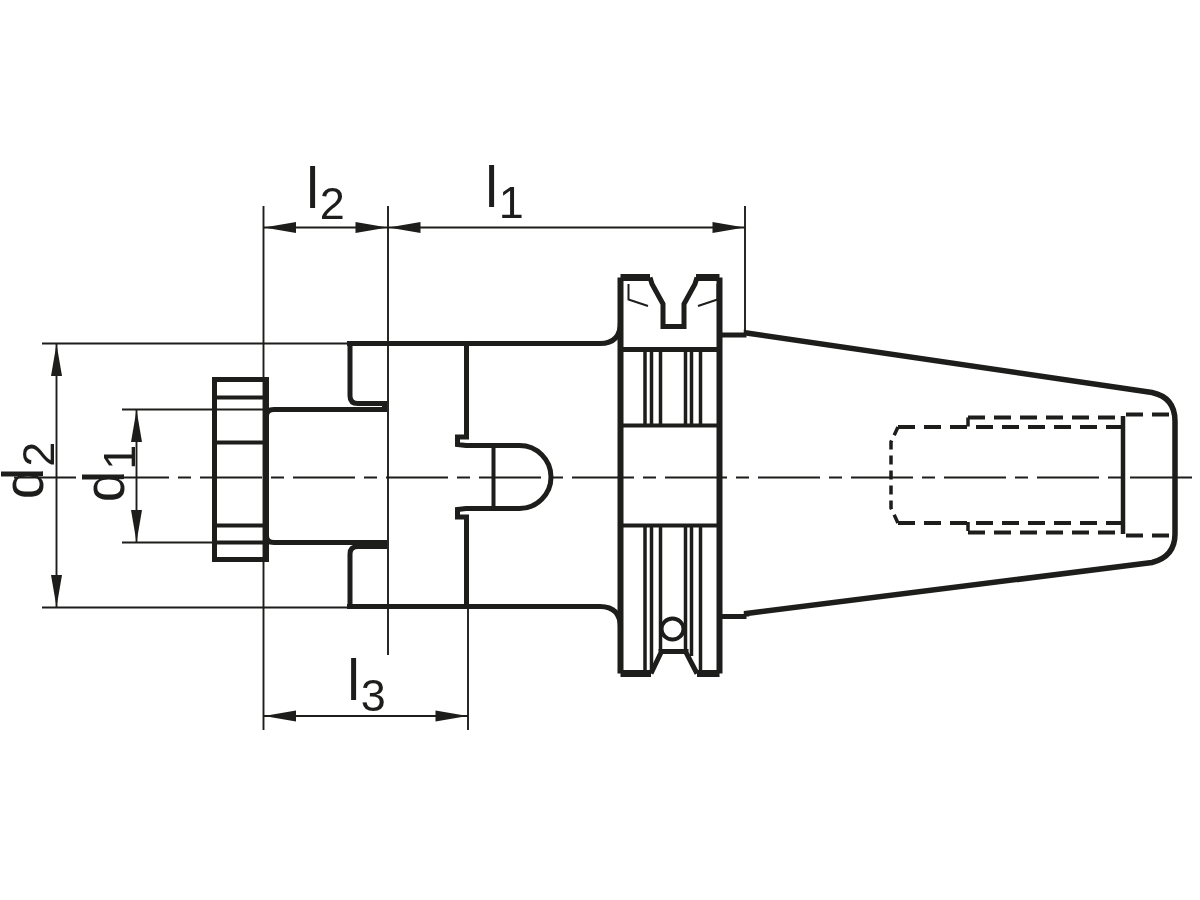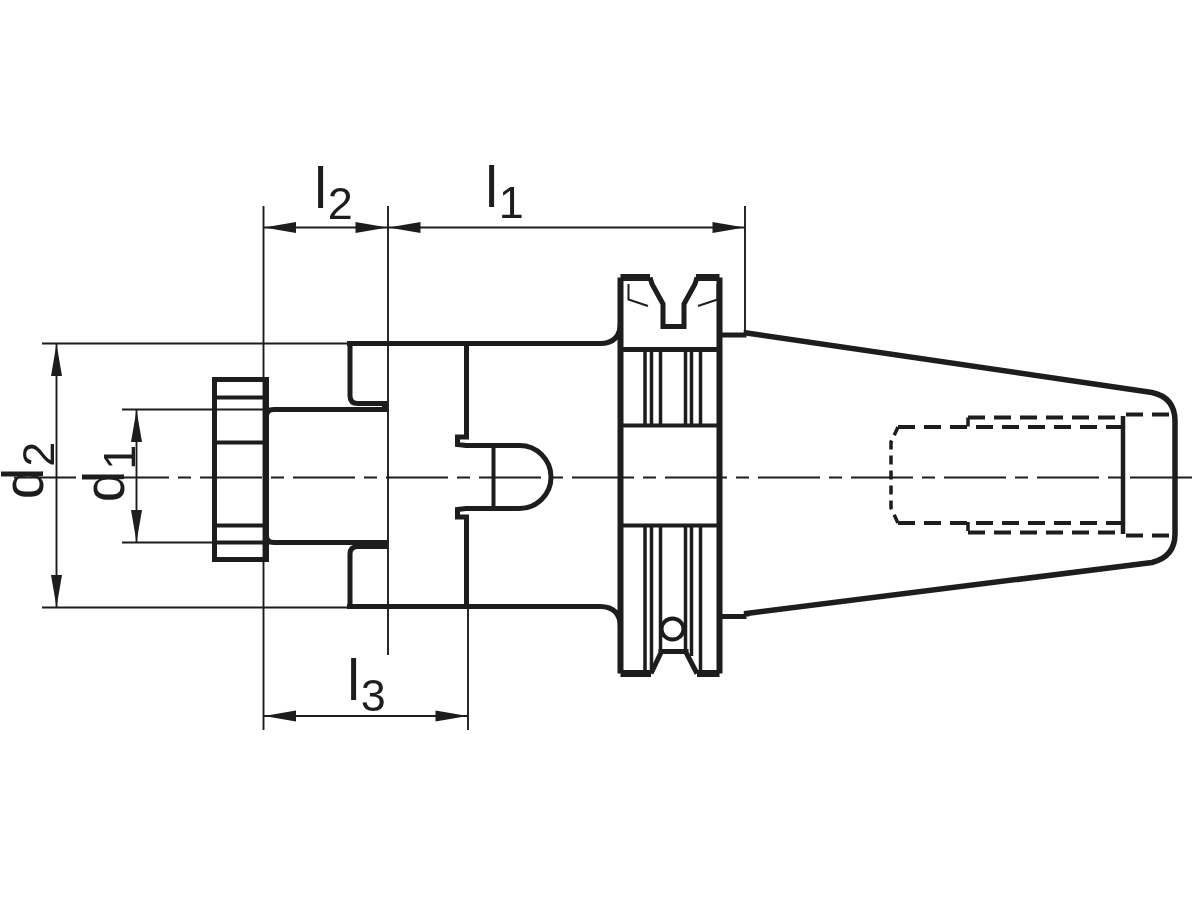--- a/index.html
+++ b/index.html
@@ -123,18 +123,18 @@
       <polygon class="arrow" points="744.5,227.5 712.5,222 712.5,233"></polygon>
       <polygon class="arrow" points="264,716 296,710.5 296,721.5"></polygon>
       <polygon class="arrow" points="467.5,716 435.5,710.5 435.5,721.5"></polygon>
       <polygon class="arrow" points="56.5,344 51,376 62,376"></polygon>
       <polygon class="arrow" points="56.5,607 51,575 62,575"></polygon>
       <polygon class="arrow" points="136.5,410 131,442 142,442"></polygon>
       <polygon class="arrow" points="136.5,542 131,510 142,510"></polygon>
     </g>
   </svg>
 
-  <div class="dim-label" style="left:333px;top:191px;text-align:center;"><span>l</span><span class="sub">2</span></div>
+  <div class="dim-label" style="left:325px;top:191px;text-align:center;"><span>l</span><span class="sub">2</span></div>
   <div class="dim-label" style="left:504px;top:190px;"><span>l</span><span class="sub">1</span></div>
   <div class="dim-label" style="left:366px;top:683px;text-align:center;"><span>l</span><span class="sub">3</span></div>
   <div class="dim-label rot" style="left:23px;top:471px;"><span>d</span><span class="sub">2</span></div>
   <div class="dim-label rot" style="left:104px;top:474px;"><span>d</span><span class="sub">1</span></div>
 </div>
 
 </body></html>

